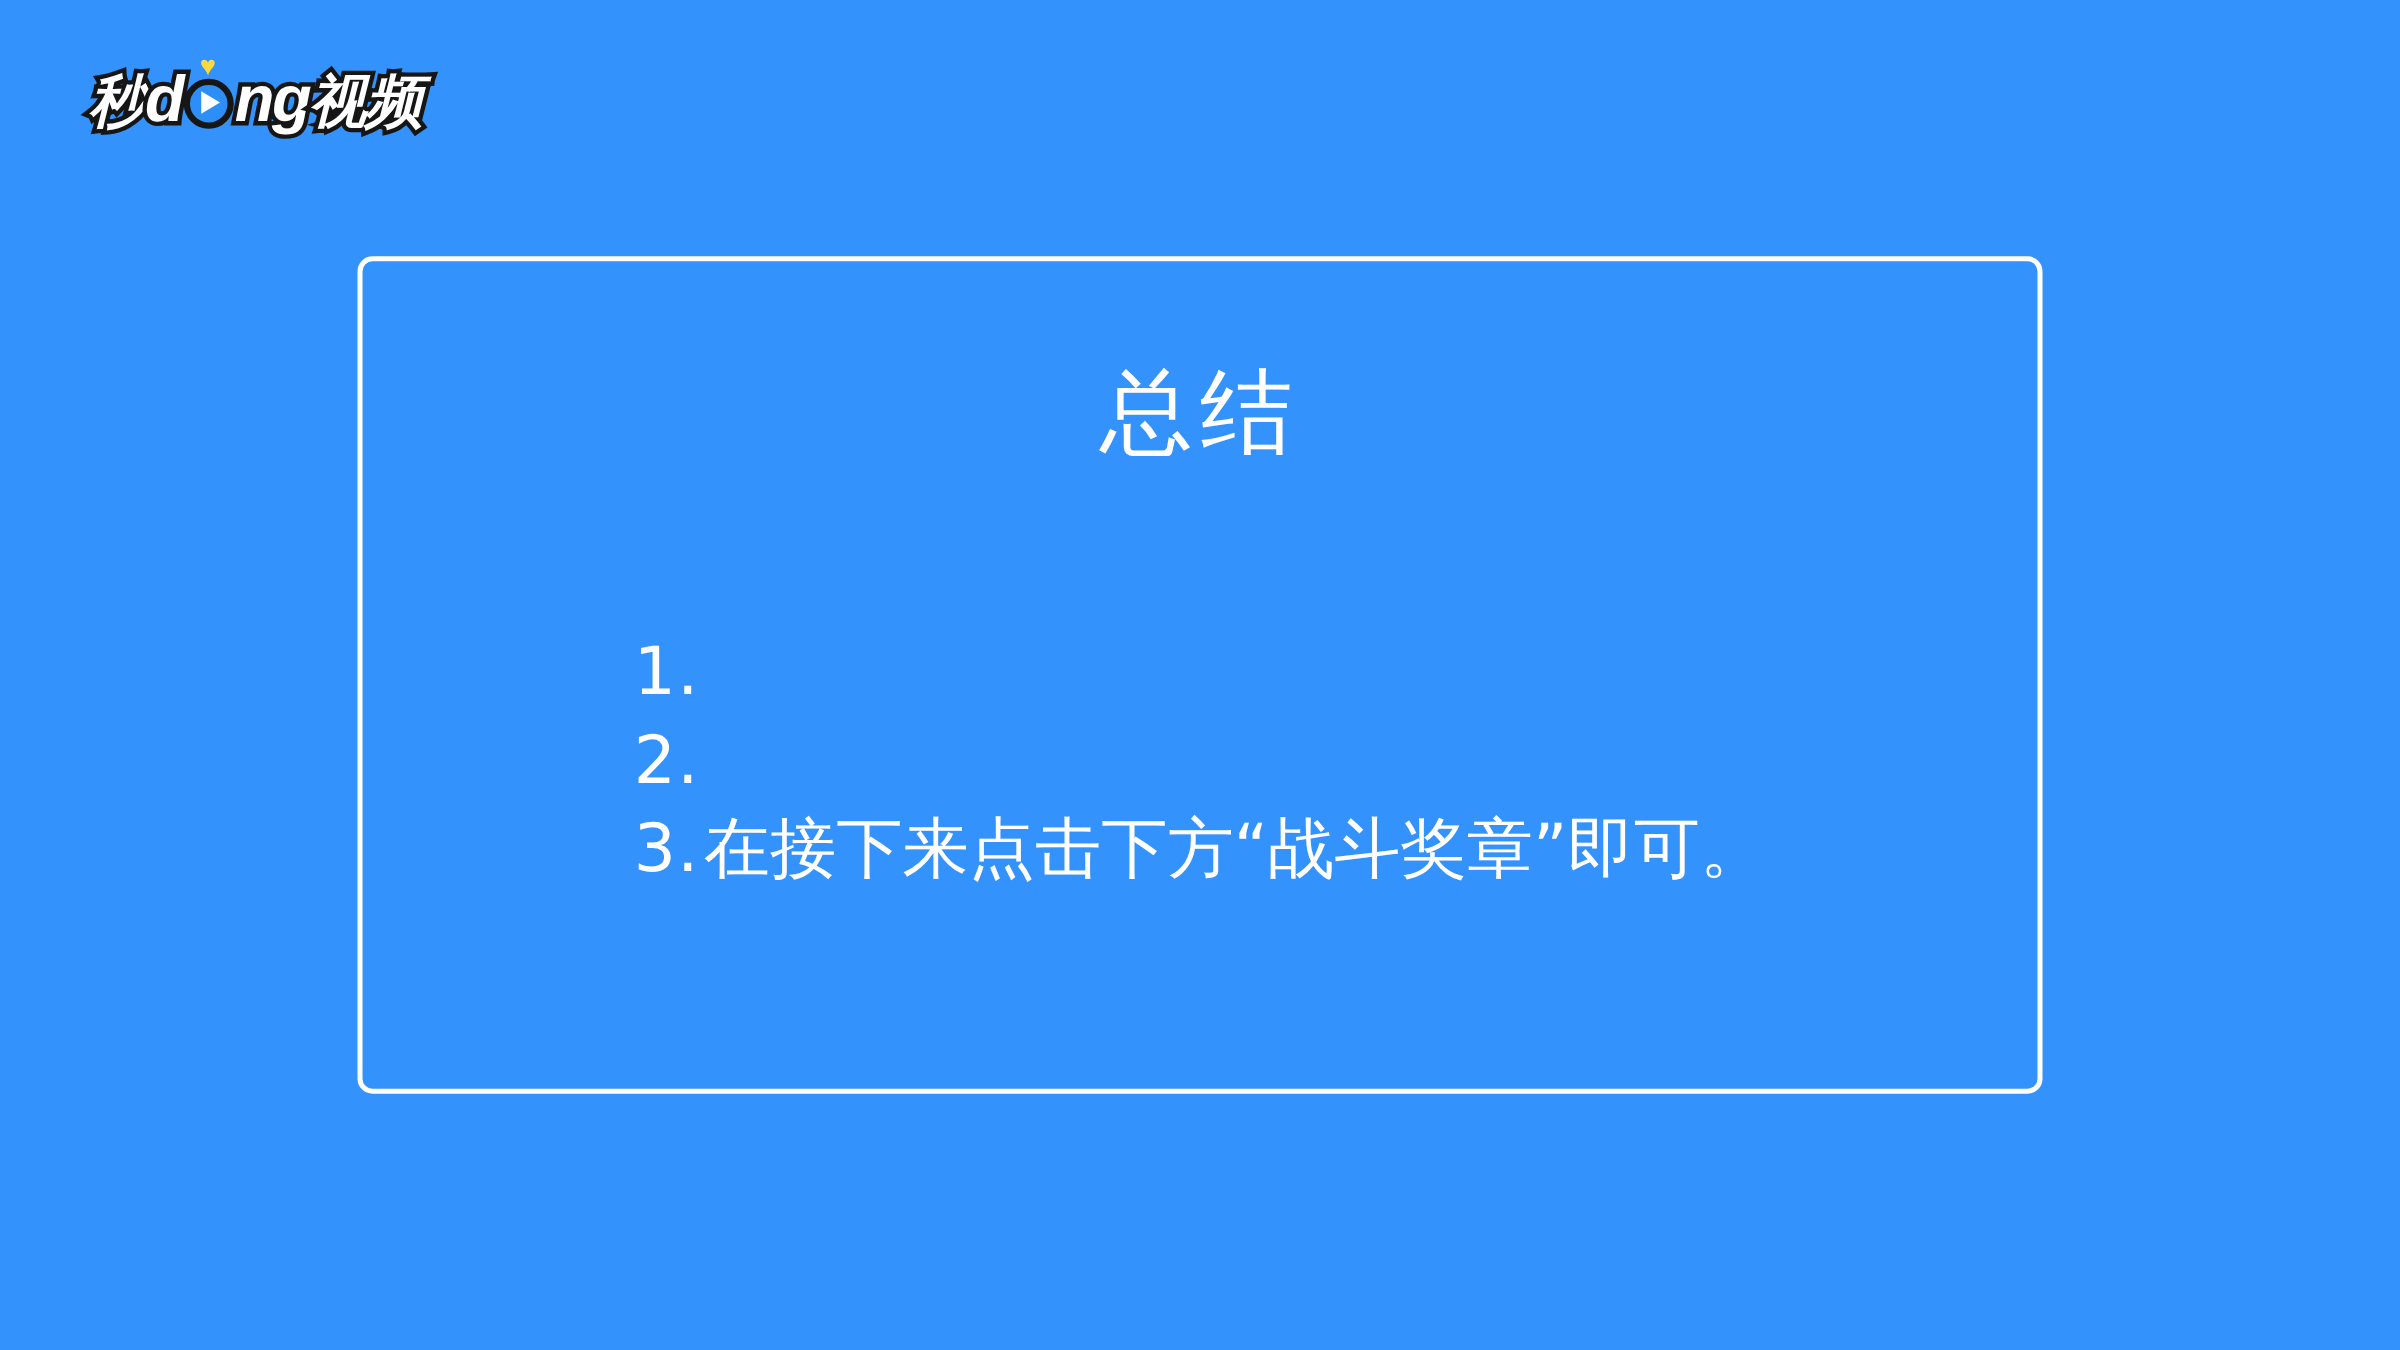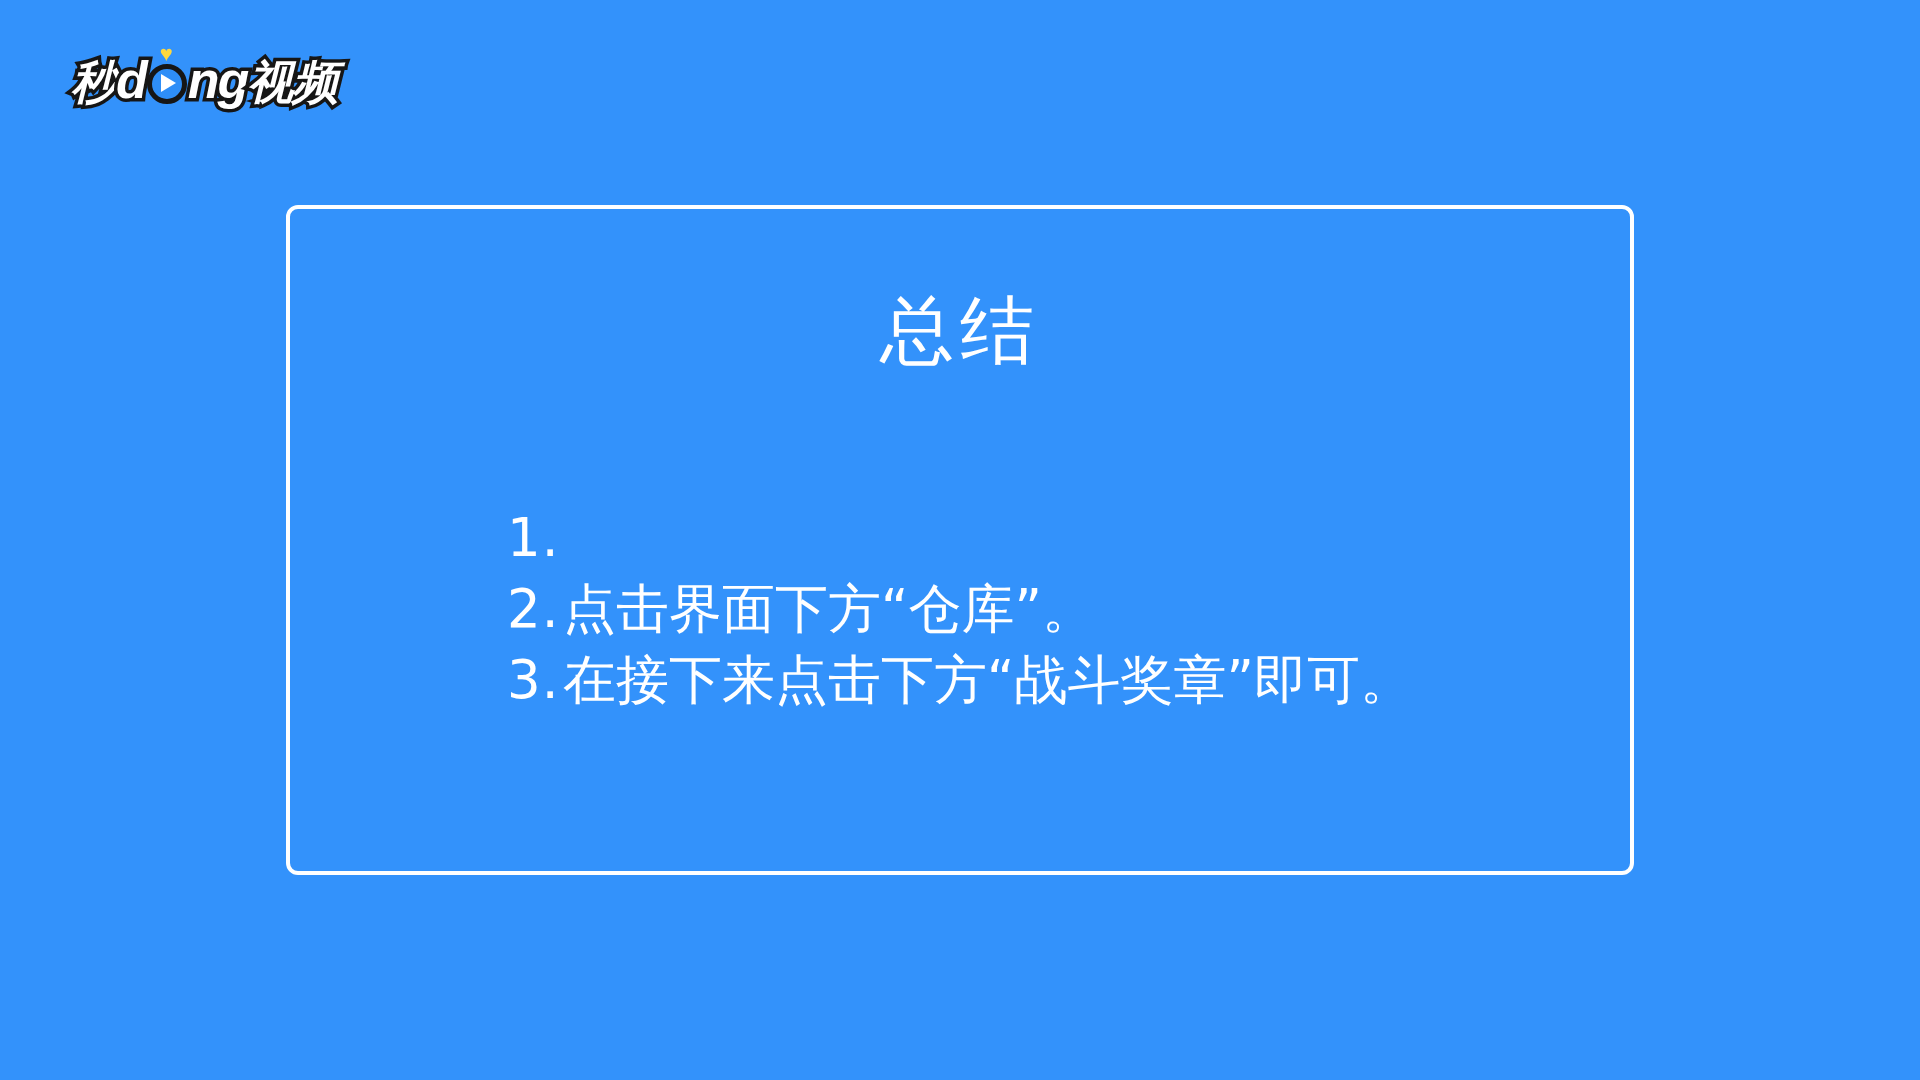--- a/index.html
+++ b/index.html
@@ -162,21 +162,20 @@
   <div id="summary-panel">
 
     <div id="panel-title">总结</div>
 
     <ul id="steps-list">
       <li class="step-row">
         <span class="step-num">1.</span>
       </li>
       <li class="step-row">
         <span class="step-num">2.</span>
-        <span class="step-text">点击界面下方“仓库”。</span>
       </li>
       <li class="step-row">
         <span class="step-num">3.</span>
         <span class="step-text">在接下来点击下方“战斗奖章”即可。</span>
       </li>
     </ul>
 
   </div>
 
 </div>

